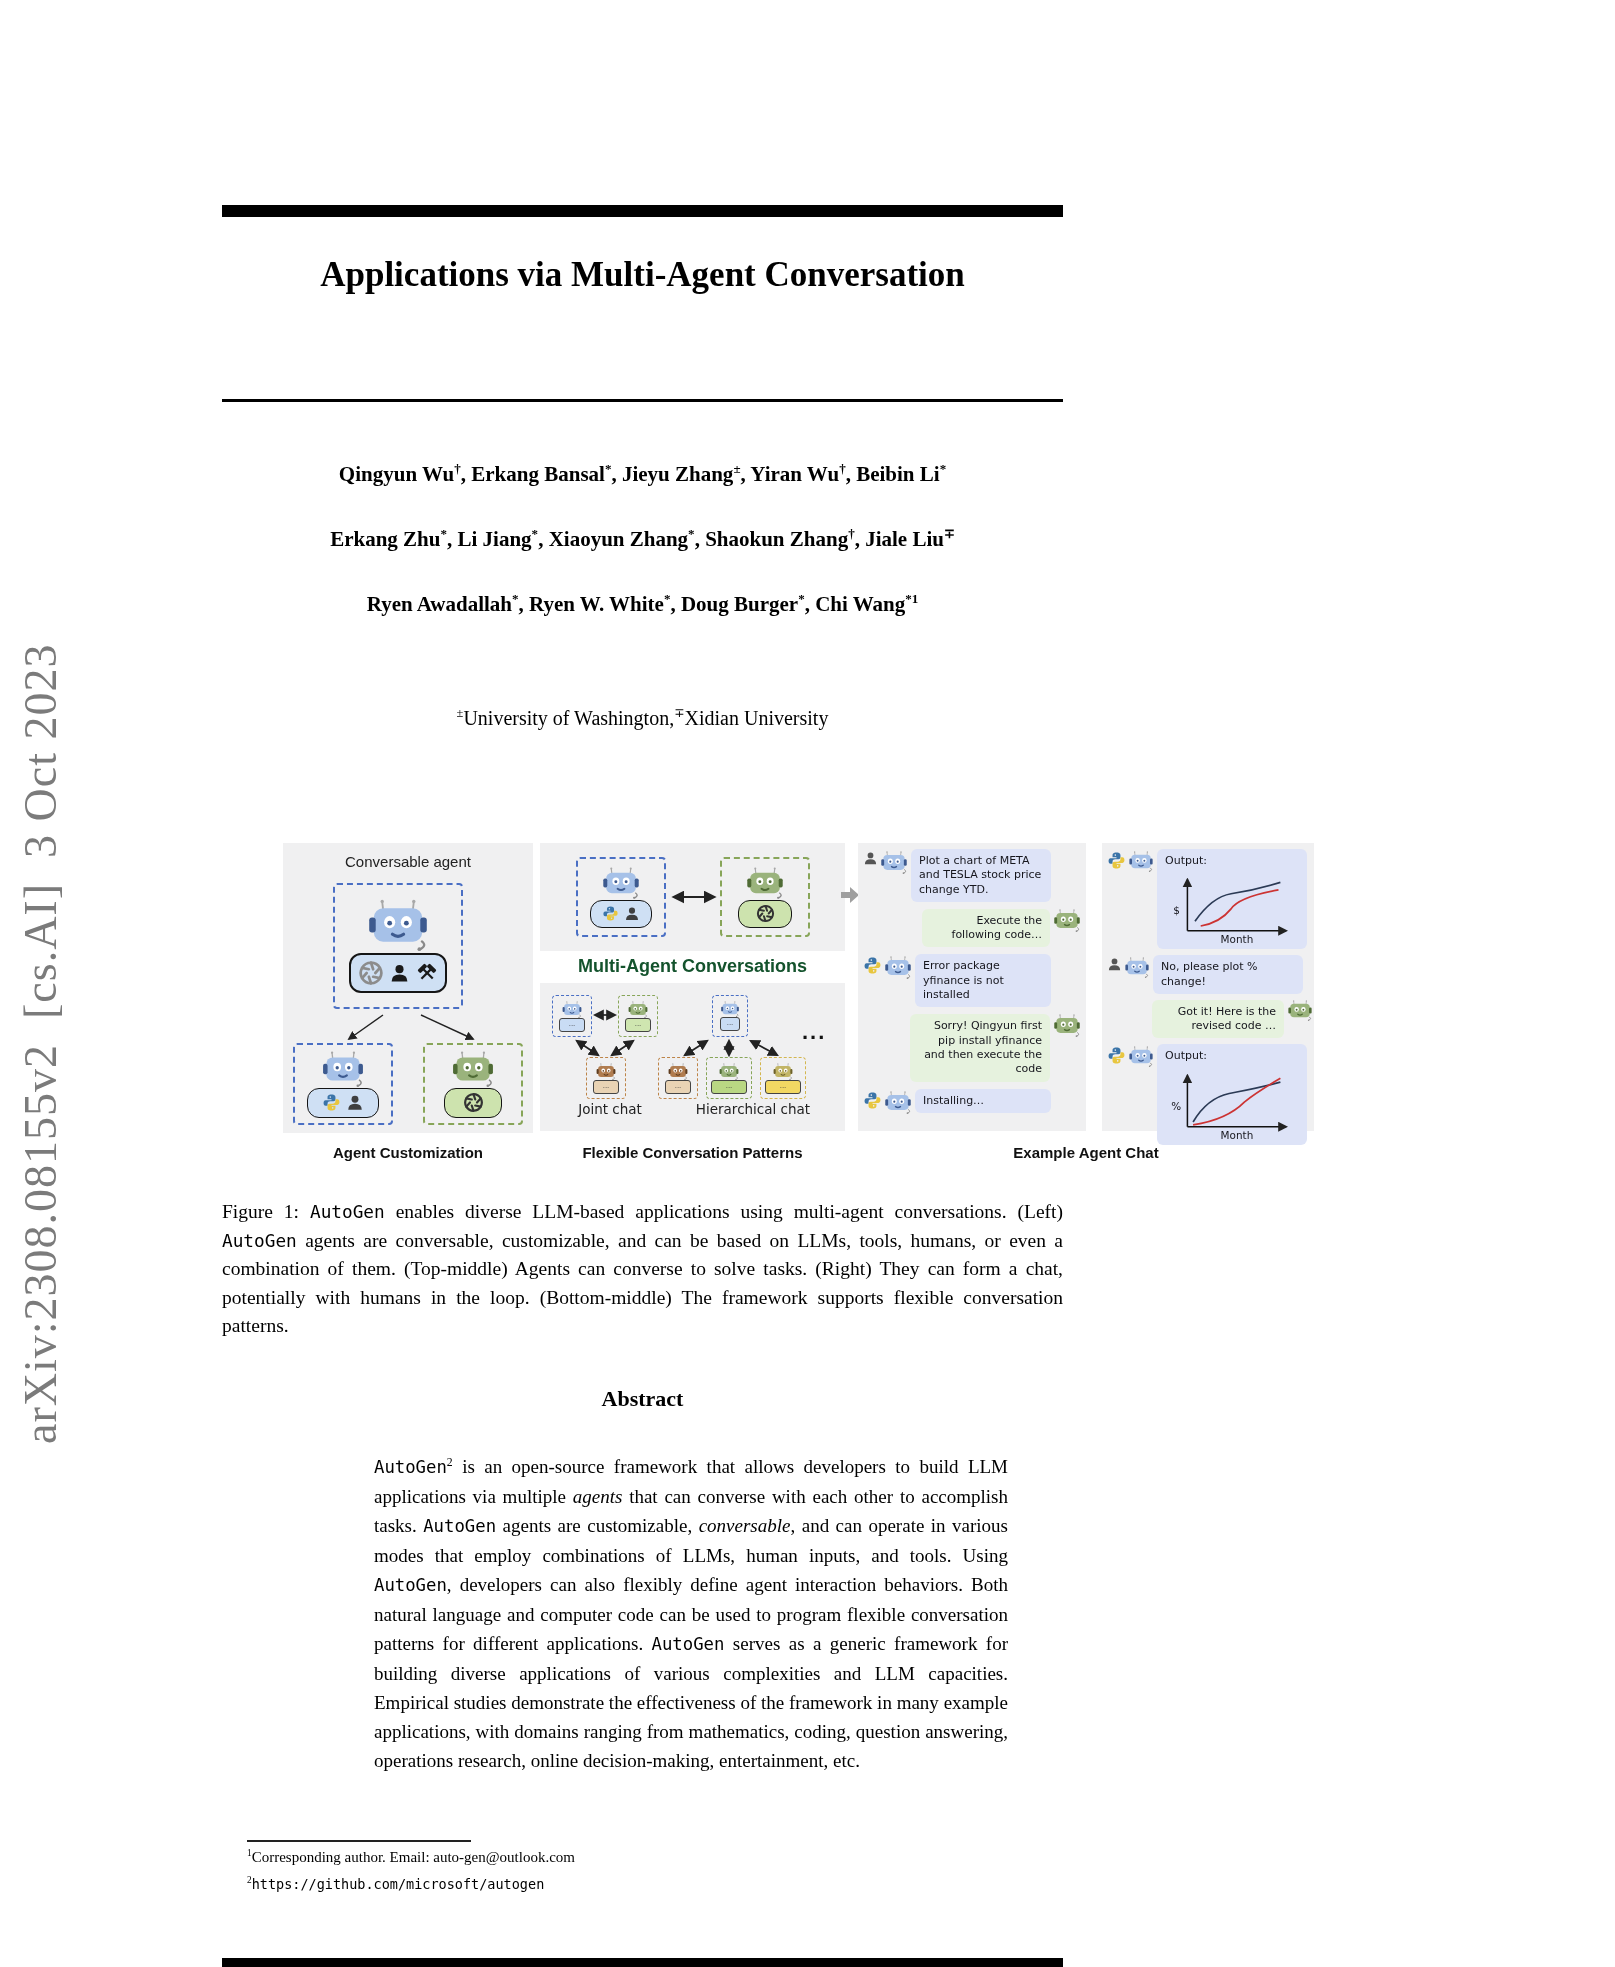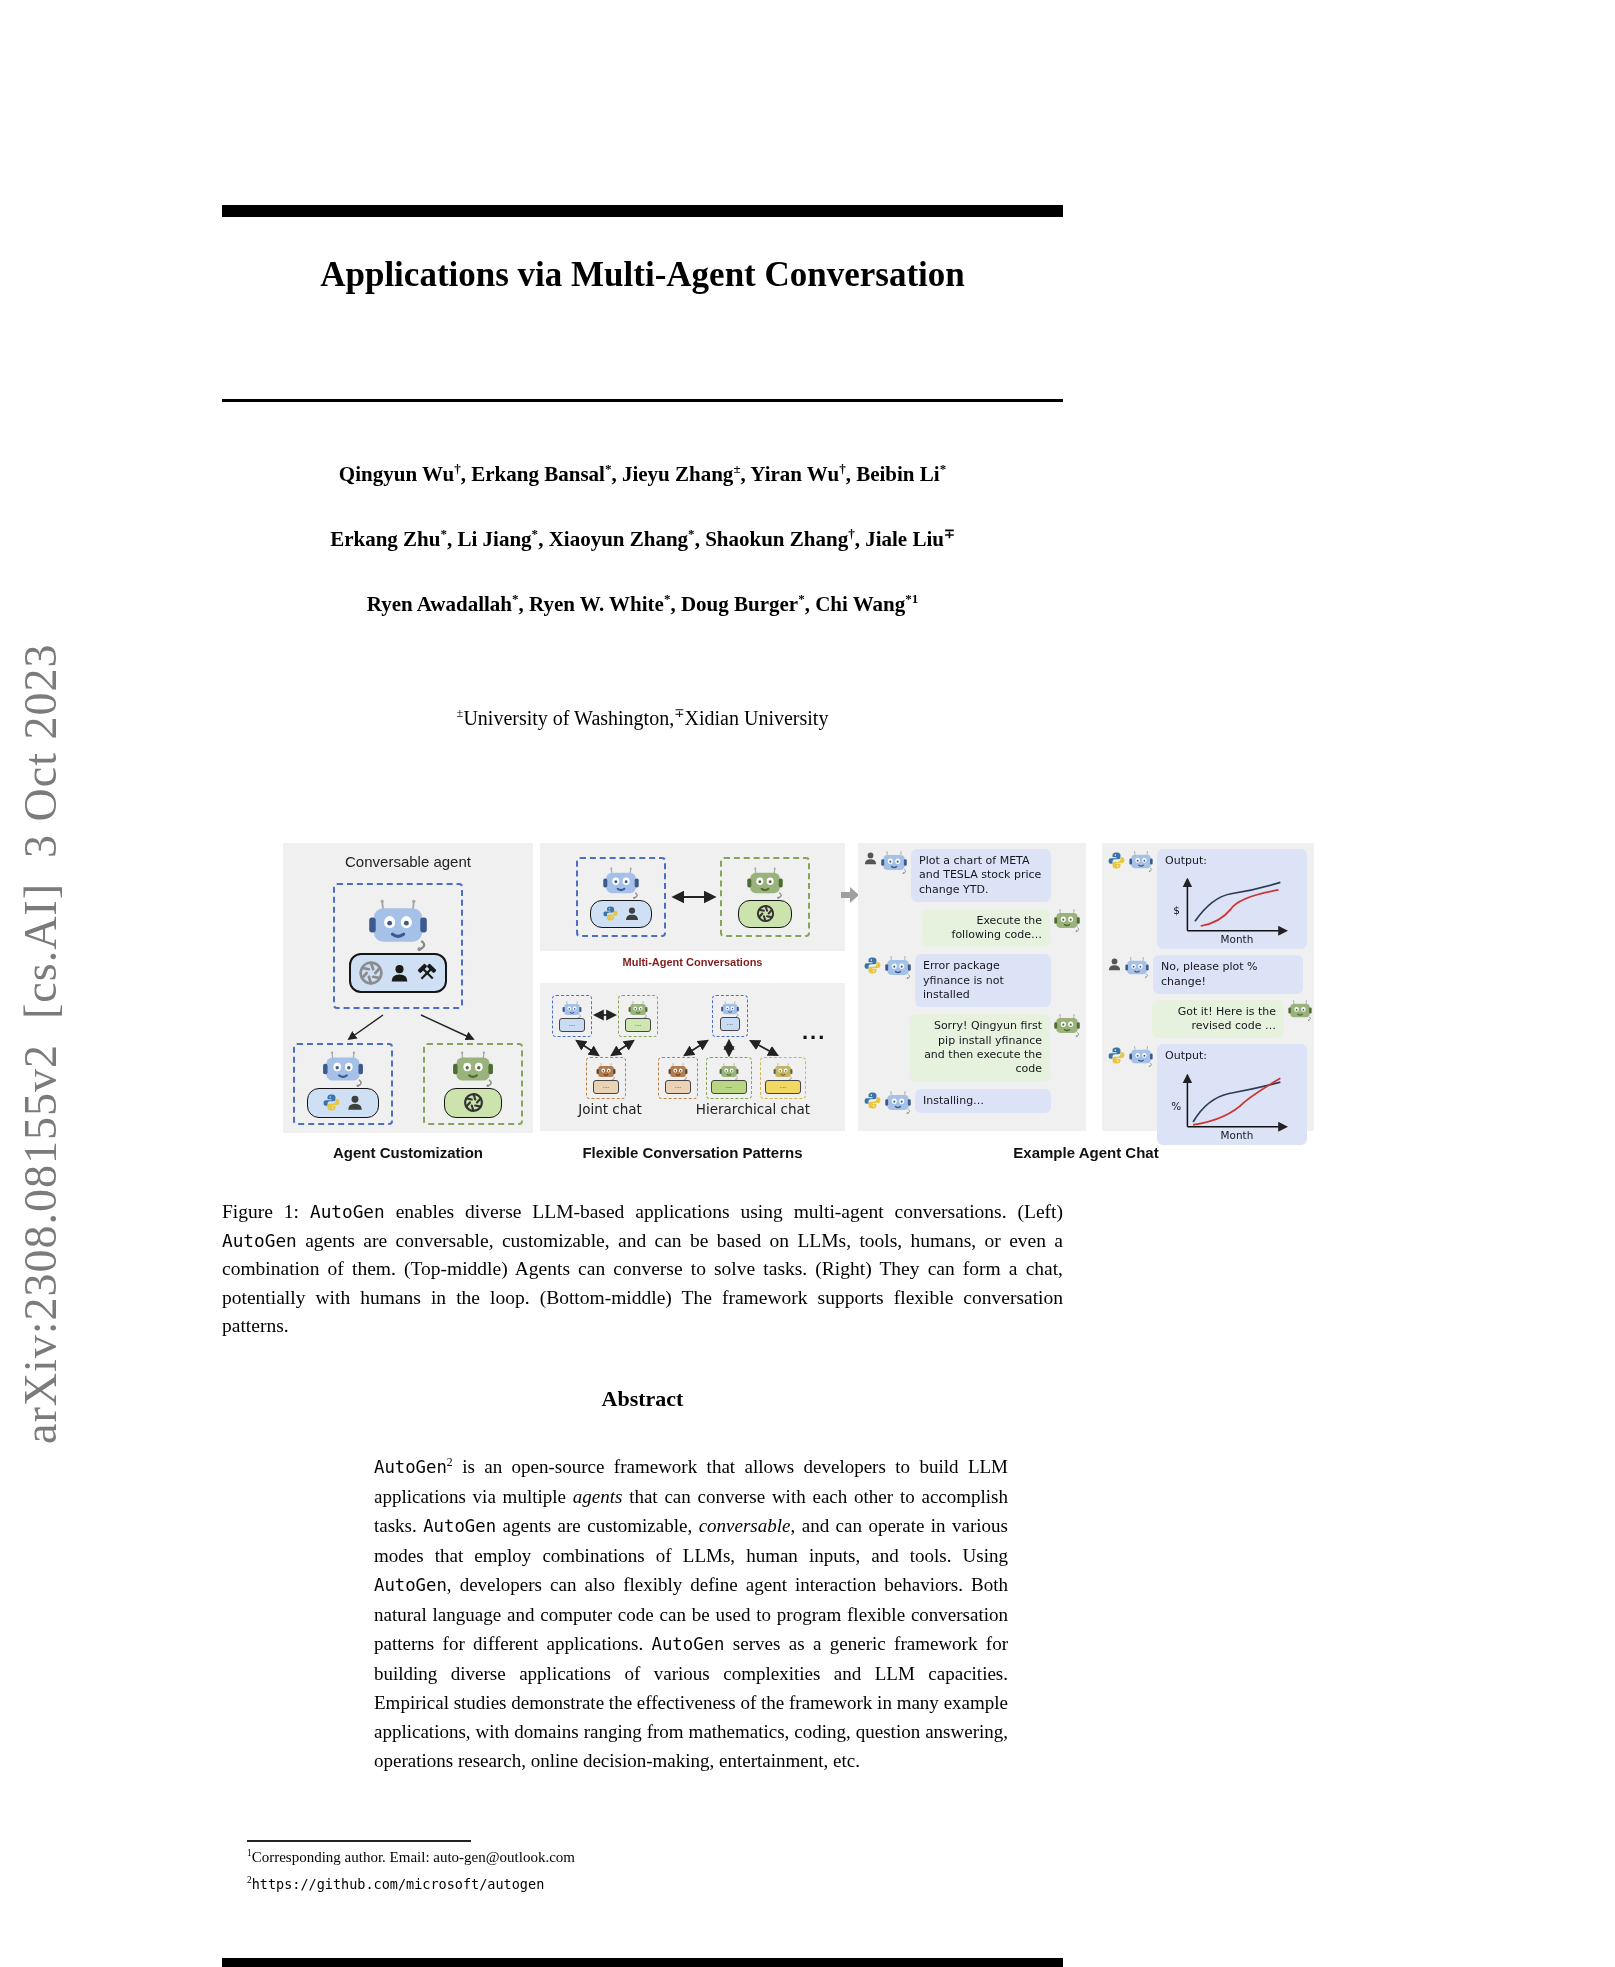--- a/index.html
+++ b/index.html
@@ -31,21 +31,21 @@
   
   .panel{position:absolute;background:#f0f0f1;}
   .p1{left:283px;top:843px;width:250px;height:290px;}
   .p2a{left:540px;top:843px;width:305px;height:108px;}
   .p2b{left:540px;top:983px;width:305px;height:148px;}
   .p3{left:858px;top:843px;width:228px;height:288px;padding:0;box-sizing:border-box;}
   .p4{left:1102px;top:843px;width:212px;height:288px;box-sizing:border-box;}
   .p1-title{position:absolute;top:10px;left:0;width:100%;text-align:center;
             font-family:"Liberation Sans",sans-serif;font-size:15px;color:#222;}
   .p2label{position:absolute;left:540px;top:956px;width:305px;text-align:center;
-           font-family:"Liberation Sans",sans-serif;font-weight:bold;font-size:11px;color:#7f1d1d;}
+           font-family:"Liberation Sans",sans-serif;font-weight:bold;font-size:18px;color:#14532d;}
   .figcap{position:absolute;top:1144px;text-align:center;font-family:"Liberation Sans",sans-serif;
           font-weight:bold;font-size:15px;color:#111;}
   .c1{left:283px;width:250px;} .c2{left:540px;width:305px;} .c3{left:858px;width:456px;}
 
   .dbox{position:absolute;border:2px dashed #4a6fc4;border-radius:4px;
         display:flex;flex-direction:column;align-items:center;justify-content:center;box-sizing:border-box;}
   .dbox.green{border-color:#87a558;}
   .dbox.brown{border-color:#bd8448;}
   .dbox.yellow{border-color:#d3b64f;}
   .dbox.thin{border-width:1.5px;}

